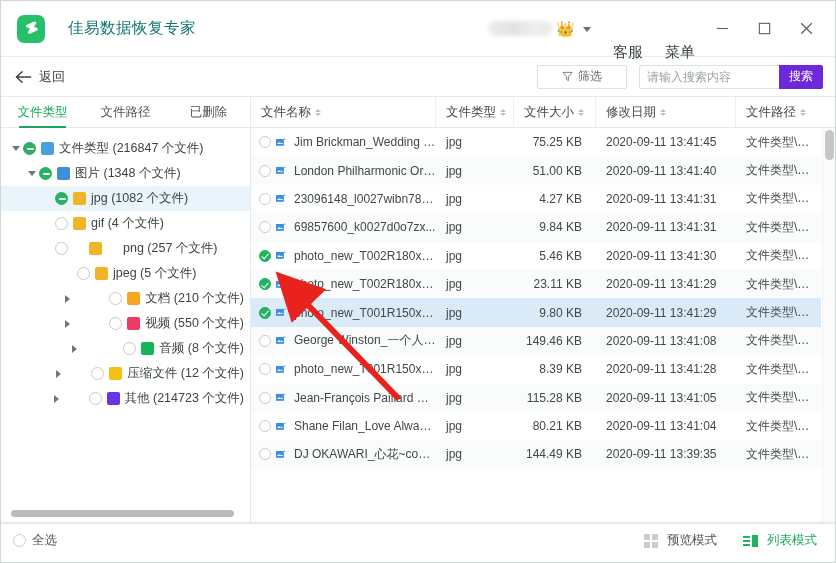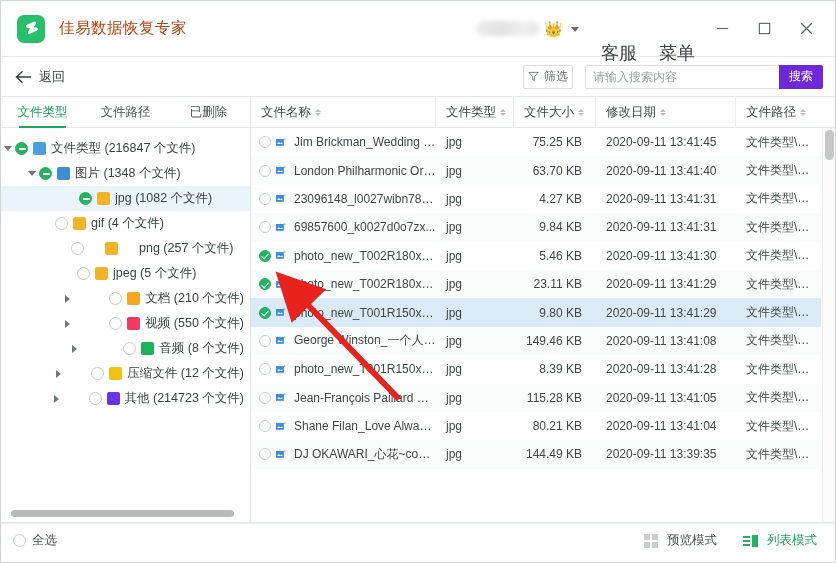--- a/index.html
+++ b/index.html
@@ -27,43 +27,43 @@
     border-bottom: 1px solid #e8ebea;
   }
   .logo {
     width: 28px; height: 28px;
     border-radius: 7px;
     background: #27c06a;
     display: flex; align-items: center; justify-content: center;
     flex: 0 0 auto;
   }
   .app-title {
-    margin-left: 14px;
+    margin-left: 23px;
     font-size: 15.5px;
-    color: #c2410c;
+    color: #0f766e;
     letter-spacing: .5px;
   }
   .tb-spacer { flex: 1 1 auto; }
   .user-blur {
     width: 64px; height: 15px;
     border-radius: 8px;
     background: linear-gradient(90deg,#ececec 0%,#e2e2e2 40%,#efefef 75%,#e8e8e8 100%);
     filter: blur(2px);
     margin-right: 4px;
   }
   .crown { font-size: 15px; line-height: 1; margin-right: 3px; color: #e8b21c; }
   .chev-down {
     width: 0; height: 0;
     border-left: 4.5px solid transparent;
     border-right: 4.5px solid transparent;
     border-top: 5px solid #6a6a6a;
     margin: 2px 0 0 5px;
   }
   .tb-link {
-    font-size: 18px;
+    font-size: 15px;
     color: #3c4644;
     margin-left: 22px;
     cursor: default;
     margin-top: 48px;
   }
   .winbtn {
     width: 30px; height: 30px;
     margin-left: 12px;
     display: flex; align-items: center; justify-content: center;
     color: #5e6664;
@@ -88,28 +88,28 @@
     margin-right: 7px;
     display: flex; align-items: center; justify-content: center;
   }
   .subbar-spacer { flex: 1 1 auto; }
   .filter-btn {
     height: 24px;
     border: 1px solid #dcdfde;
     border-radius: 2px;
     background: #fff;
     display: flex; align-items: center;
-    padding: 0 4px;
+    padding: 0 24px;
     font-size: 12px; color: #616a68;
     margin-right: 12px;
   }
   .filter-btn .funnel { margin-right: 5px; display:flex; }
   .search-wrap { display: flex; align-items: center; }
   .search-input {
-    width: 194px; height: 24px;
+    width: 140px; height: 24px;
     border: 1px solid #dcdfde;
     border-right: none;
     border-radius: 2px 0 0 2px;
     font-size: 12px;
     color: #6a7270;
     padding: 0 7px;
     outline: none;
     background: #fff;
     font-family: "Liberation Sans", sans-serif;
   }
@@ -435,53 +435,53 @@
 
   <div class="body">
 
     <div class="left">
       <div class="tabs">
         <div class="tab active">文件类型</div>
         <div class="tab">文件路径</div>
         <div class="tab">已删除</div>
       </div>
       <div class="tree" id="tree">
-          <div class="node" style="padding-left: 0;">
+          <div class="node" style="padding-left: 8px;">
             <span class="caret down">
               <i></i>
             </span>
             <span class="cbx partial"></span>
             <span class="ficon" style="background: rgb(74, 159, 224);"></span>
             <span class="node-label">文件类型 (216847 个文件)</span>
           </div>
           <div class="node" style="padding-left: 24px;">
             <span class="caret down">
               <i></i>
             </span>
             <span class="cbx partial"></span>
             <span class="ficon" style="background: rgb(60, 143, 216);"></span>
             <span class="node-label">图片 (1348 个文件)</span>
           </div>
-          <div class="node sel" style="padding-left: 64px;">
+          <div class="node sel" style="padding-left: 40px;">
             <span class="caret ">
               <i></i>
             </span>
             <span class="cbx partial"></span>
             <span class="ficon" style="background: rgb(240, 180, 41);"></span>
             <span class="node-label">jpg (1082 个文件)</span>
           </div>
           <div class="node" style="padding-left: 40px;">
             <span class="caret ">
               <i></i>
             </span>
             <span class="cbx"></span>
             <span class="ficon" style="background: rgb(240, 180, 41);"></span>
             <span class="node-label">gif (4 个文件)</span>
           </div>
-          <div class="node" style="padding-left: 40px; gap: 16px;">
+          <div class="node" style="padding-left: 24px; gap: 16px;">
             <span class="caret ">
               <i></i>
             </span>
             <span class="cbx"></span>
             <span class="ficon" style="background: rgb(240, 180, 41);"></span>
             <span class="node-label">png (257 个文件)</span>
           </div>
           <div class="node" style="padding-left: 62px;">
             <span class="caret ">
               <i></i>
@@ -592,21 +592,21 @@
             <div class="cell c-name">
               <span class="rcbx"></span>
               <span class="imgicon"><svg width="13" height="11" viewBox="0 0 14 12">
                   <path d="M1 2.2h8.6v7.4H1z" fill="#3d8fdd"></path>
                   <path d="M9.6 1.2l2.6 1.2-2.6 1z" fill="#7fb6ea"></path>
                   <path d="M2.2 7.6l2-2.2 1.6 1.7 1.4-1.2 1.3 1.7z" fill="#ffffff"></path>
                 </svg></span>
               <span class="rname">London Philharmonic Orc...</span>
             </div>
             <div class="cell c-type">jpg</div>
-            <div class="cell c-size">63.70 KB</div>
+            <div class="cell c-size">51.00 KB</div>
             <div class="cell c-date">2020-09-11 13:41:40</div>
             <div class="cell c-path">文件类型\图片\jpg\</div>
           </div>
           <div class="row">
             <div class="cell c-name">
               <span class="rcbx"></span>
               <span class="imgicon"><svg width="13" height="11" viewBox="0 0 14 12">
                   <path d="M1 2.2h8.6v7.4H1z" fill="#3d8fdd"></path>
                   <path d="M9.6 1.2l2.6 1.2-2.6 1z" fill="#7fb6ea"></path>
                   <path d="M2.2 7.6l2-2.2 1.6 1.7 1.4-1.2 1.3 1.7z" fill="#ffffff"></path>

